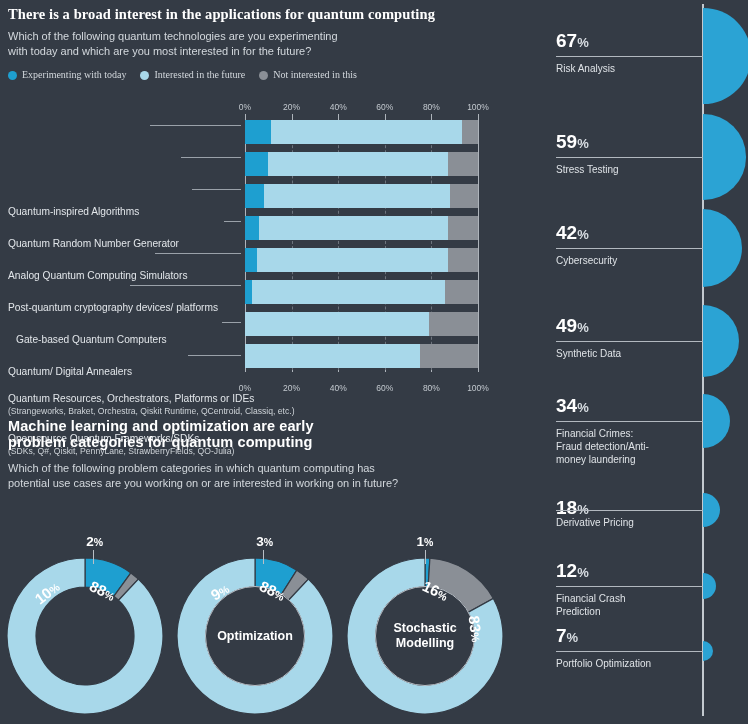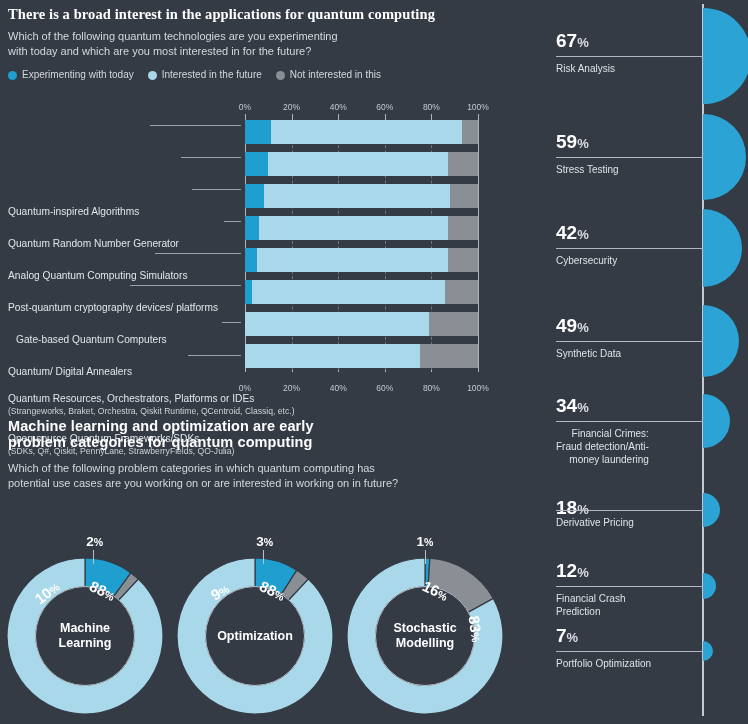--- a/index.html
+++ b/index.html
@@ -104,21 +104,21 @@
 
 <div class="root">
 
   <div class="left">
 
     <div class="sec-title" style="left:8px;top:6px;width:520px;font-family:Liberation Serif, serif;">There is a broad interest in the applications for quantum computing</div>
 
     <div class="sec-sub" style="left:8px;top:29px;width:500px;white-space:pre-line;">Which of the following quantum technologies are you experimenting
 with today and which are you most interested in for the future?</div>
 
-    <div class="legend" id="legend1" style="left:8px;top:69px;">
+    <div class="legend" id="legend1" style="left:8px;top:69px;font-family:Liberation Serif, serif;">
         <div class="lg-item">
           <span class="lg-dot" style="background: rgb(30, 159, 208);"></span>
           <span class="lg-txt">Experimenting with today</span>
         </div>
         <div class="lg-item">
           <span class="lg-dot" style="background: rgb(168, 216, 234);"></span>
           <span class="lg-txt">Interested in the future</span>
         </div>
         <div class="lg-item">
           <span class="lg-dot" style="background: rgb(138, 143, 150);"></span>
@@ -217,24 +217,20 @@
 potential use cases are you working on or are interested in working on in future?</div>
 
 
     <div class="donuts" id="donuts">
         <div class="donut" style="left: 5px;">
           <svg width="160" height="160">
             <path d="M80,2 A78,78 0 0 1 125.84724967881291,16.896674438754097 L108.80147736233118,40.35816727562757 A49,49 0 0 0 80,31 Z" fill="#1e9fd0" stroke="#343b45" stroke-width="1.2"></path>
             <path d="M125.84724967881291,16.896674438754097 A78,78 0 0 1 133.39467426243772,23.140447061129898 L113.54280819050575,44.28053725635083 A49,49 0 0 0 108.80147736233118,40.35816727562757 Z" fill="#8a8f96" stroke="#343b45" stroke-width="1.2"></path>
             <path d="M133.39467426243772,23.140447061129898 A78,78 0 1 1 79.99999999999999,2 L79.99999999999999,31 A49,49 0 1 0 113.54280819050575,44.28053725635083 Z" fill="#a8d8ea" stroke="#343b45" stroke-width="1.2"></path>
           </svg>
-          <div class="donut-core">
-            <span>Machine
-Learning</span>
-          </div>
           <div class="top-lbl" style="left: 56%;"><span>2</span><em>%</em></div>
           <div class="top-tick" style="left: 88px;"></div>
           <div class="arc-lbl" style="left: 29px; top: 28px; transform: rotate(-38deg);"><span class="big">10</span><span class="pct">%</span></div>
           <div class="arc-lbl" style="left: 84px; top: 26px; transform: rotate(26deg);"><span class="big">88</span><span class="pct">%</span></div>
         </div>
         <div class="donut" style="left: 175px;">
           <svg width="160" height="160">
             <path d="M80,2 A78,78 0 0 1 121.79449000836175,14.14242181084282 L106.25551295397084,38.62793165040126 A49,49 0 0 0 80,31 Z" fill="#1e9fd0" stroke="#343b45" stroke-width="1.2"></path>
             <path d="M121.79449000836175,14.14242181084282 A78,78 0 0 1 133.39467426243772,23.140447061129898 L113.54280819050575,44.28053725635083 A49,49 0 0 0 106.25551295397084,38.62793165040126 Z" fill="#8a8f96" stroke="#343b45" stroke-width="1.2"></path>
             <path d="M133.39467426243772,23.140447061129898 A78,78 0 1 1 79.99999999999999,2 L79.99999999999999,31 A49,49 0 1 0 113.54280819050575,44.28053725635083 Z" fill="#a8d8ea" stroke="#343b45" stroke-width="1.2"></path>
@@ -287,21 +283,21 @@
         <div class="side-pct" style="top: 222px;"><span>42</span><em>%</em></div>
         <div class="side-rule" style="top: 248px; width: 147px;"></div>
         <div class="side-name" style="top: 254px;">Cybersecurity</div>
         <div class="side-half" style="width: 39.48px; height: 78.96px; top: 208.52px; border-top-right-radius: 39.48px; border-bottom-right-radius: 39.48px;"></div>
         <div class="side-pct" style="top: 315px;"><span>49</span><em>%</em></div>
         <div class="side-rule" style="top: 341px; width: 147px;"></div>
         <div class="side-name" style="top: 347px;">Synthetic Data</div>
         <div class="side-half" style="width: 36.38px; height: 72.76px; top: 304.62px; border-top-right-radius: 36.38px; border-bottom-right-radius: 36.38px;"></div>
         <div class="side-pct" style="top: 395px;"><span>34</span><em>%</em></div>
         <div class="side-rule" style="top: 421px; width: 147px;"></div>
-        <div class="side-name" style="top: 427px; text-align: right;">Financial Crimes:
+        <div class="side-name" style="top: 427px;">Financial Crimes:
 Fraud detection/Anti-
 money laundering</div>
         <div class="side-half" style="width: 27.08px; height: 54.16px; top: 393.92px; border-top-right-radius: 27.08px; border-bottom-right-radius: 27.08px;"></div>
         <div class="side-pct" style="top: 484px; margin-top: 13px;"><span>18</span><em>%</em></div>
         <div class="side-rule" style="top: 510px; width: 147px;"></div>
         <div class="side-name" style="top: 516px;">Derivative Pricing</div>
         <div class="side-half" style="width: 17.16px; height: 34.32px; top: 492.84px; border-top-right-radius: 17.16px; border-bottom-right-radius: 17.16px;"></div>
         <div class="side-pct" style="top: 560px;"><span>12</span><em>%</em></div>
         <div class="side-rule" style="top: 586px; width: 147px;"></div>
         <div class="side-name" style="top: 592px;">Financial Crash

